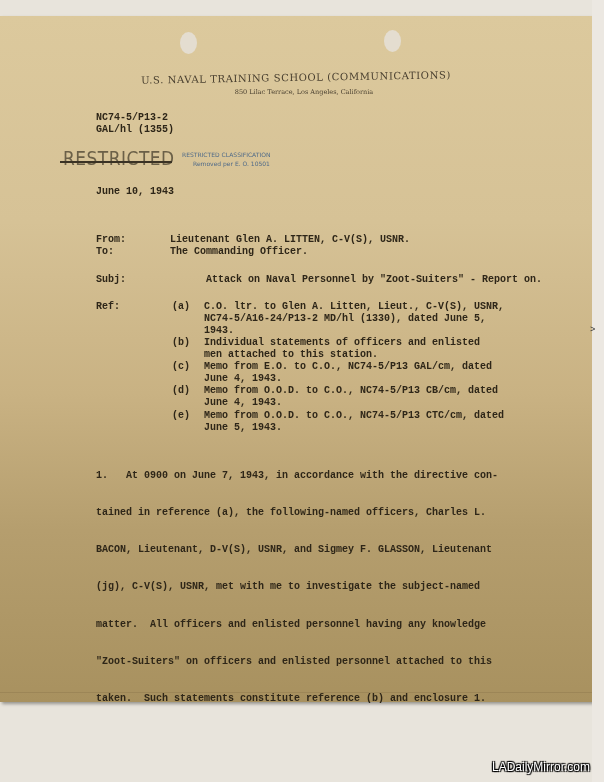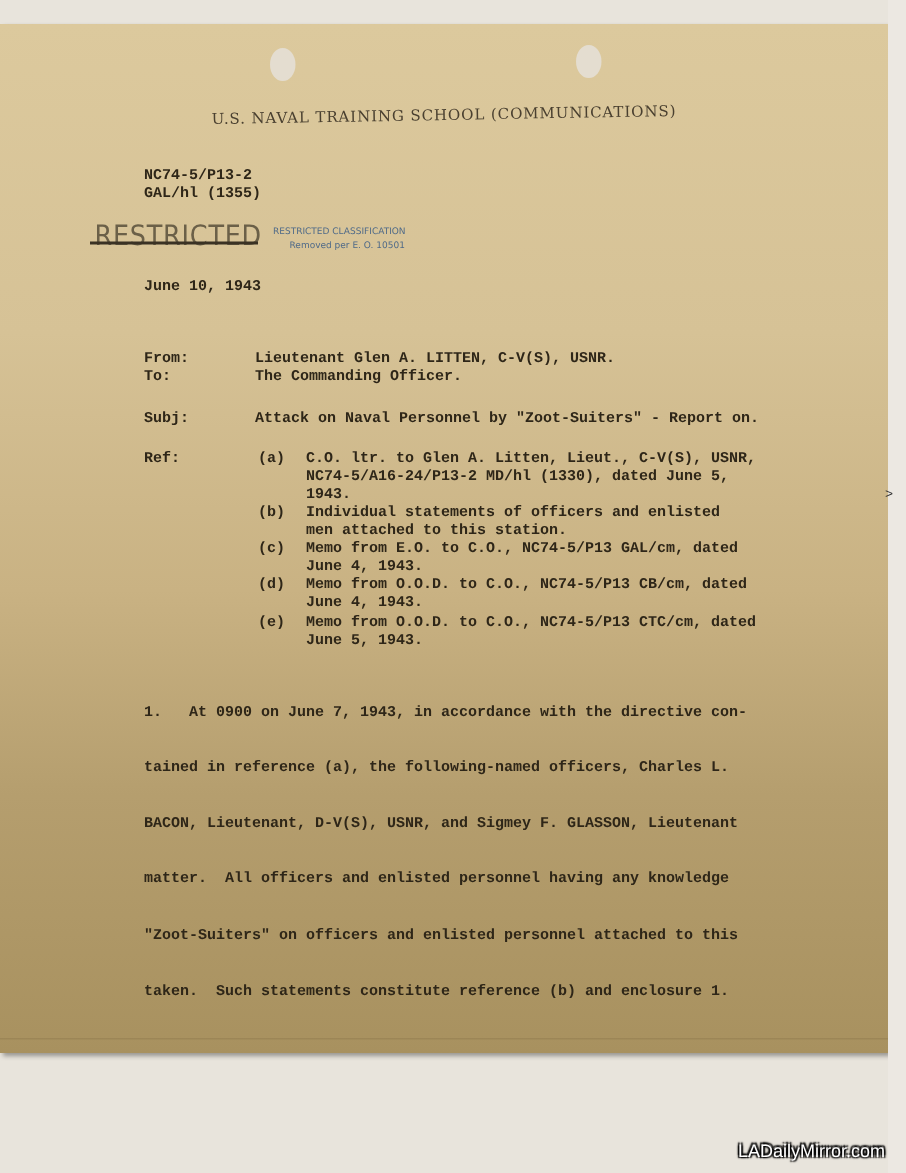--- a/index.html
+++ b/index.html
@@ -63,39 +63,40 @@
     .edgemark { position: absolute; left: 590px; top: 325px; font-family: "Liberation Mono", monospace; font-size: 9px; color: #333; }
   </style>
 </head>
 <body>
 
 <div class="paper">
   <div class="hole" style="left:180px; top:16px;"></div>
   <div class="hole" style="left:384px; top:14px;"></div>
 
   <div class="letterhead lh1">U.S. NAVAL TRAINING SCHOOL (COMMUNICATIONS)</div>
+  <div class="letterhead lh2">850 Lilac Terrace, Los Angeles, California</div>
 
   <div class="mono abs" style="left:75px; top:96px;">NC74-5/P13-2</div>
   <div class="mono abs" style="left:75px; top:108px;">GAL/hl (1355)</div>
 
   <div class="restricted">RESTRICTED</div>
   <div class="restricted-strike"></div>
   <div class="stamp">
     <div>RESTRICTED CLASSIFICATION</div>
     <div class="l2">Removed per E. O. 10501</div>
   </div>
 
   <div class="mono abs" style="left:75px; top:170px;">June 10, 1943</div>
 
   <div class="mono label" style="top:218px;">From:</div>
   <div class="mono val" style="top:218px;">Lieutenant Glen A. LITTEN, C-V(S), USNR.</div>
   <div class="mono label" style="top:230px;">To:</div>
   <div class="mono val" style="top:230px;">The Commanding Officer.</div>
   <div class="mono label" style="top:258px;">Subj:</div>
-  <div class="mono val" style="top:258px;">Attack on Naval Personnel by "Zoot-Suiters" - Report on.</div>
+  <div class="mono val" style="top:258px;margin-left:36px;">Attack on Naval Personnel by "Zoot-Suiters" - Report on.</div>
   <div class="mono label" style="top:285px;">Ref:</div>
 
   <div>
     <div class="mono refletter" style="top:285px;">(a)</div>
     <div class="mono reftext" style="top:285px;">C.O. ltr. to Glen A. Litten, Lieut., C-V(S), USNR,</div>
     <div class="mono reftext" style="top:297px;">NC74-5/A16-24/P13-2 MD/hl (1330), dated June 5,</div>
     <div class="mono reftext" style="top:309px;">1943.</div>
   </div>
 
   <div>
@@ -119,20 +120,21 @@
   <div>
     <div class="mono refletter" style="top:394px;">(e)</div>
     <div class="mono reftext" style="top:394px;">Memo from O.O.D. to C.O., NC74-5/P13 CTC/cm, dated</div>
     <div class="mono reftext" style="top:406px;">June 5, 1943.</div>
   </div>
 
   <div class="mono para">
     <div>1.   At 0900 on June 7, 1943, in accordance with the directive con-</div>
     <div>tained in reference (a), the following-named officers, Charles L.</div>
     <div>BACON, Lieutenant, D-V(S), USNR, and Sigmey F. GLASSON, Lieutenant</div>
+    <div>(jg), C-V(S), USNR, met with me to investigate the subject-named</div>
     <div>matter.  All officers and enlisted personnel having any knowledge</div>
     <div>"Zoot-Suiters" on officers and enlisted personnel attached to this</div>
     <div>taken.  Such statements constitute reference (b) and enclosure 1.</div>
     
     
   </div>
 
   <div class="fold"></div>
 </div>
 

